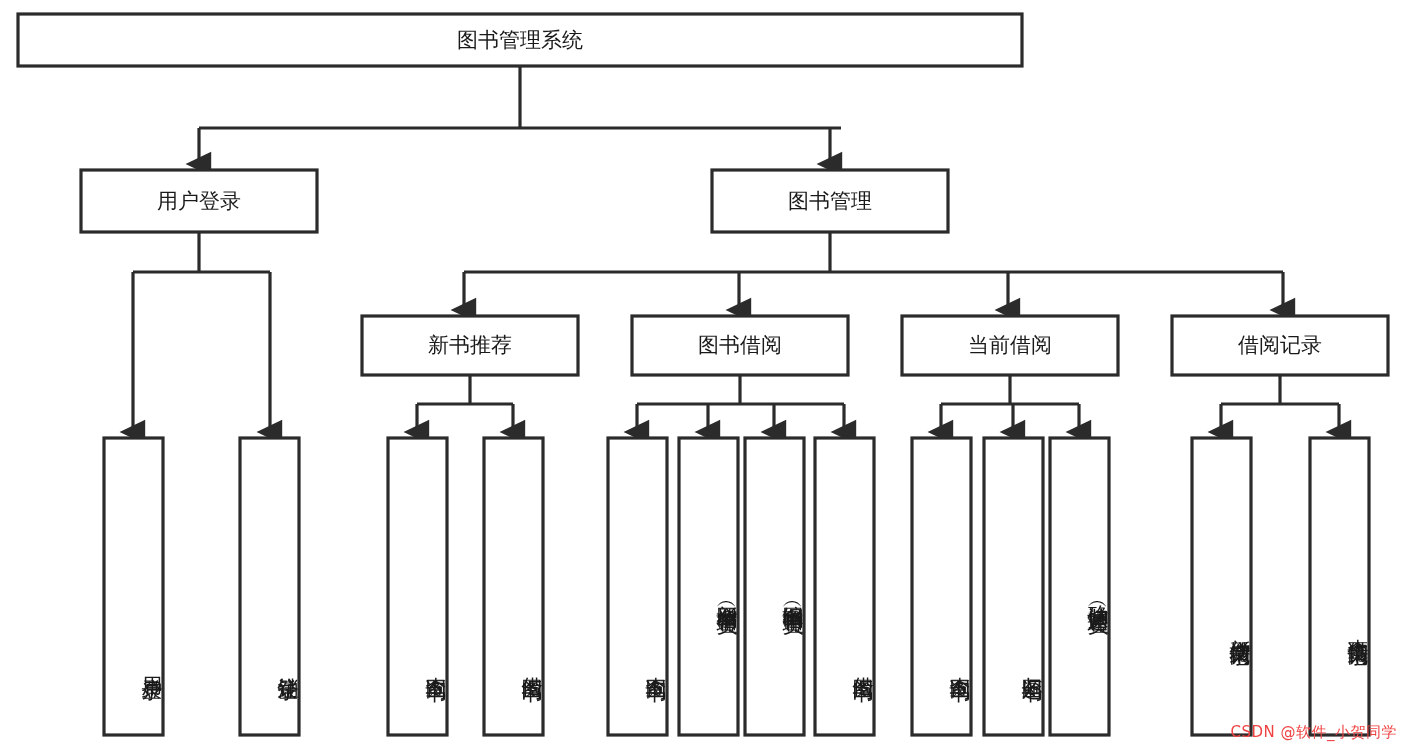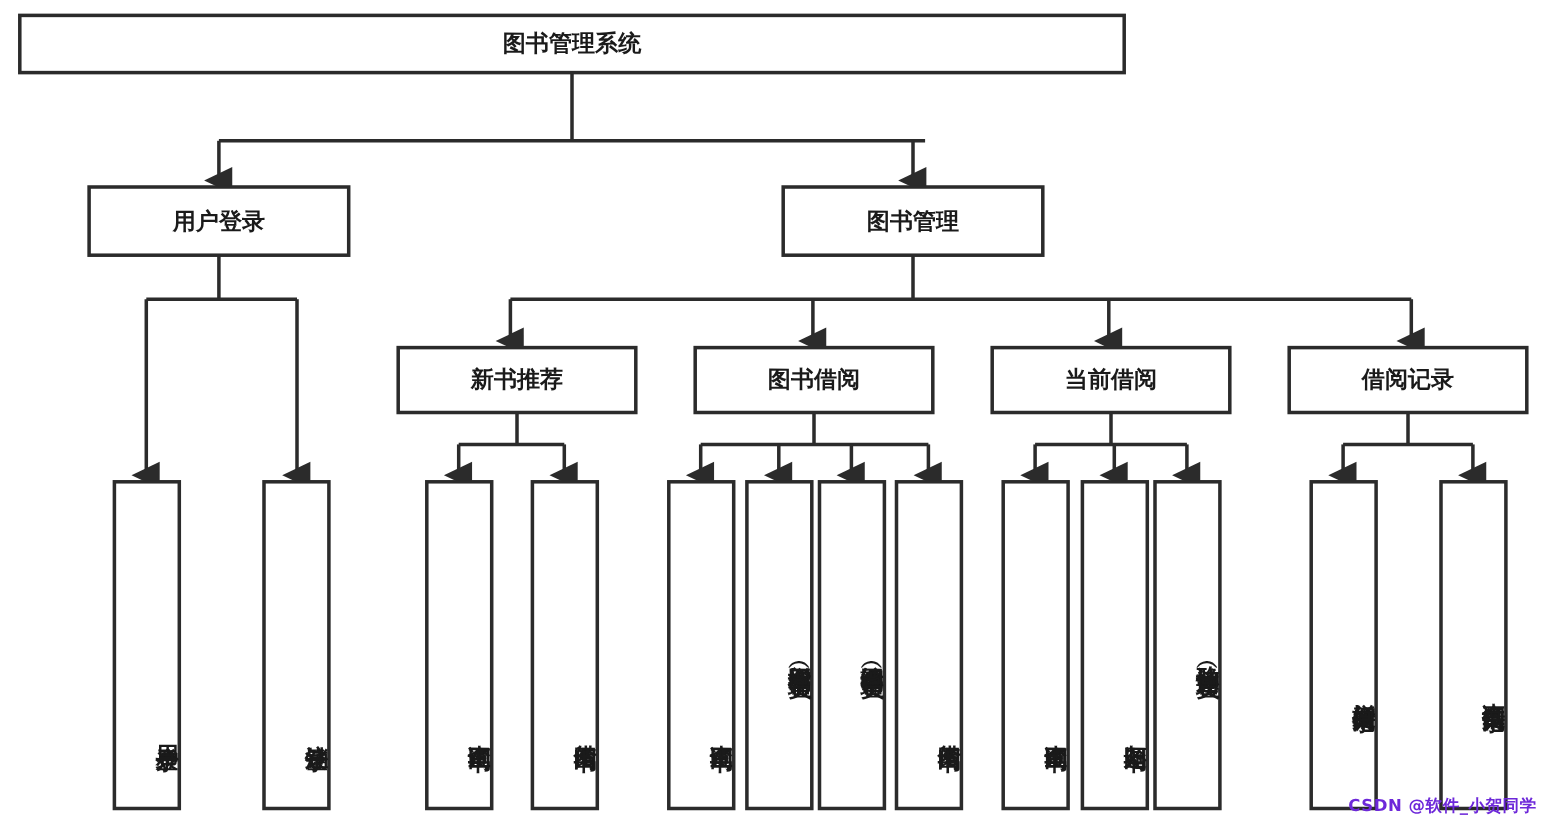--- a/index.html
+++ b/index.html
@@ -2,21 +2,21 @@
 <html><head>
 <meta charset="utf-8">
 <style>
   html,body{margin:0;padding:0;}
   body{
     width:1405px;height:747px;
     background:#ffffff;
     font-family:"Liberation Sans","DejaVu Sans",sans-serif;
     overflow:hidden;
   }
-  #diagram-root{position:relative;width:1405px;height:747px;font-weight:bold;}
+  #diagram-root{position:relative;width:1405px;height:747px;}
   svg#tree{position:absolute;inset:0;width:1405px;height:747px;display:block;}
   .node-rect{fill:#ffffff;stroke:#2b2b2b;stroke-width:3.2;}
   .link{stroke:#2b2b2b;stroke-width:3.2;fill:none;}
   .node-label{
     font-family:"DejaVu Sans","Liberation Sans",sans-serif;
     fill:#1a1a1a;
     font-size:21px;
     text-anchor:middle;
     dominant-baseline:middle;
   }
@@ -33,21 +33,21 @@
     color:#1a1a1a;
     letter-spacing:1.5px;
     white-space:nowrap;
     pointer-events:none;
   }
   .watermark{
     position:absolute;
     right:8px;bottom:5px;
     font-family:"DejaVu Sans","Liberation Sans",sans-serif;
     font-size:15px;
-    color:#6d28d9;
+    color:#ef4444;
     letter-spacing:0.5px;
     white-space:nowrap;
   }
 </style>
 </head>
 <body>
 
 <div id="diagram-root">
 
   <svg id="tree" viewBox="0 0 1405 747">

